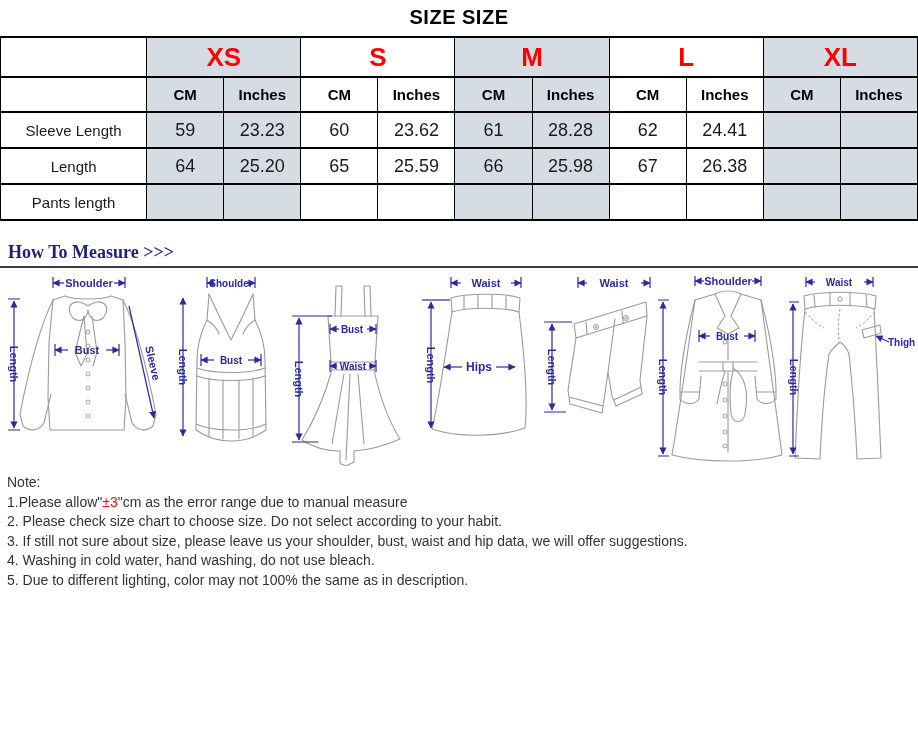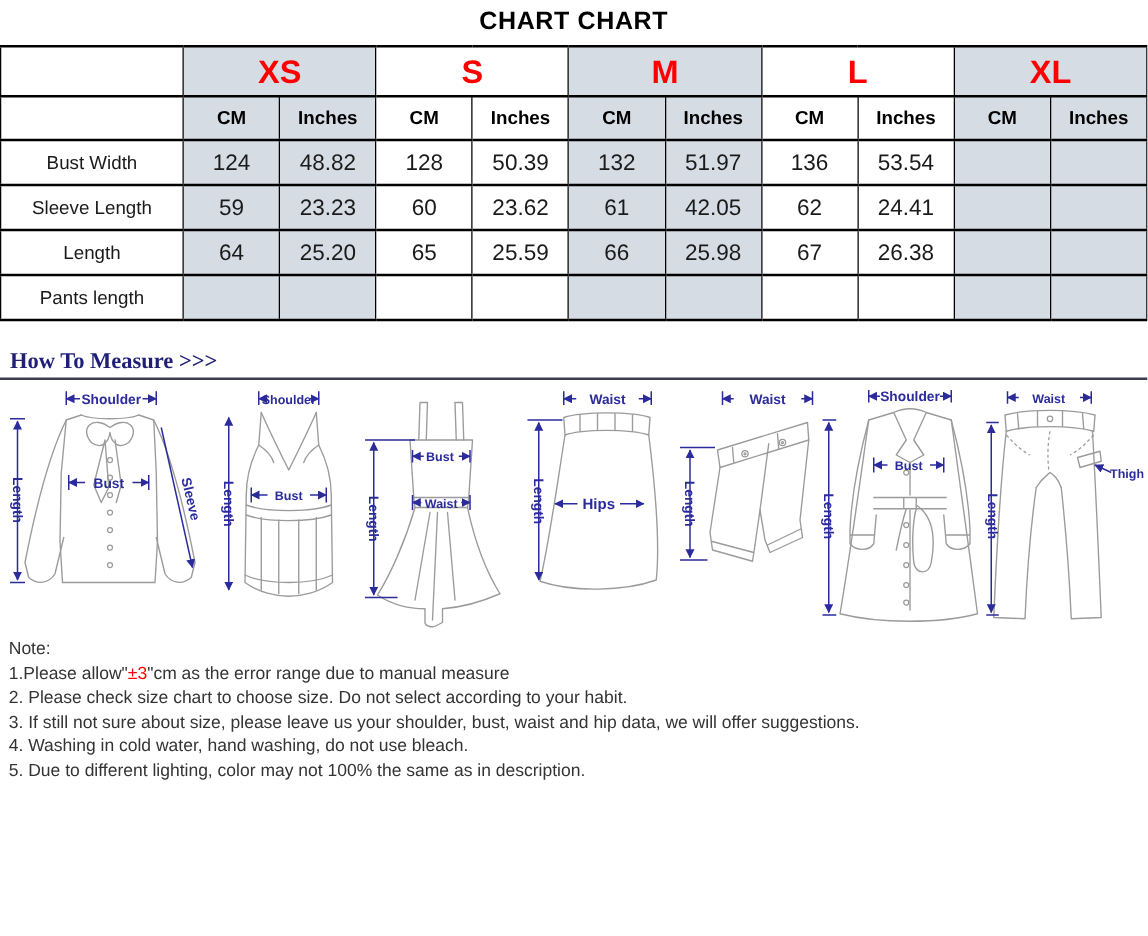--- a/index.html
+++ b/index.html
@@ -23,21 +23,21 @@
   .m{fill:none;stroke:#2b2b9c;stroke-width:1.2;}
   .mt{fill:#2b2b9c;font-weight:bold;font-size:11px;font-family:"Liberation Sans",sans-serif;}
   .mt.s10{font-size:10px;}
   .mt.s12{font-size:12px;}
   .notes{padding:6px 0 0 7px;font-size:14px;color:#333;line-height:19.5px;}
   .notes .hl{color:#ff0000;}
 </style>
 </head>
 <body>
 
-<div class="page-title">CHART CHART</div>
+<div class="page-title">SIZE SIZE</div>
 
 <table class="size-table">
   <colgroup>
     <col style="width:146px">
     <col span="10" style="width:77px">
   </colgroup>
   <thead>
       <tr>
         <th class="corner size-h"></th>
         <th class="size-h gray" colspan="2">XS</th>
@@ -55,40 +55,27 @@
         <th class="unit-h gray">CM</th>
         <th class="unit-h gray">Inches</th>
         <th class="unit-h">CM</th>
         <th class="unit-h">Inches</th>
         <th class="unit-h gray">CM</th>
         <th class="unit-h gray">Inches</th>
       </tr>
     </thead>
   <tbody>
       <tr>
-        <th class="row-label">Bust Width</th>
-        <td class="gray">124</td>
-        <td class="gray">48.82</td>
-        <td>128</td>
-        <td>50.39</td>
-        <td class="gray">132</td>
-        <td class="gray">51.97</td>
-        <td>136</td>
-        <td>53.54</td>
-        <td class="gray"></td>
-        <td class="gray"></td>
-      </tr>
-      <tr>
         <th class="row-label">Sleeve Length</th>
         <td class="gray">59</td>
         <td class="gray">23.23</td>
         <td>60</td>
         <td>23.62</td>
         <td class="gray">61</td>
-        <td class="gray">42.05</td>
+        <td class="gray">28.28</td>
         <td>62</td>
         <td>24.41</td>
         <td class="gray"></td>
         <td class="gray"></td>
       </tr>
       <tr>
         <th class="row-label">Length</th>
         <td class="gray">64</td>
         <td class="gray">25.20</td>
         <td>65</td>

